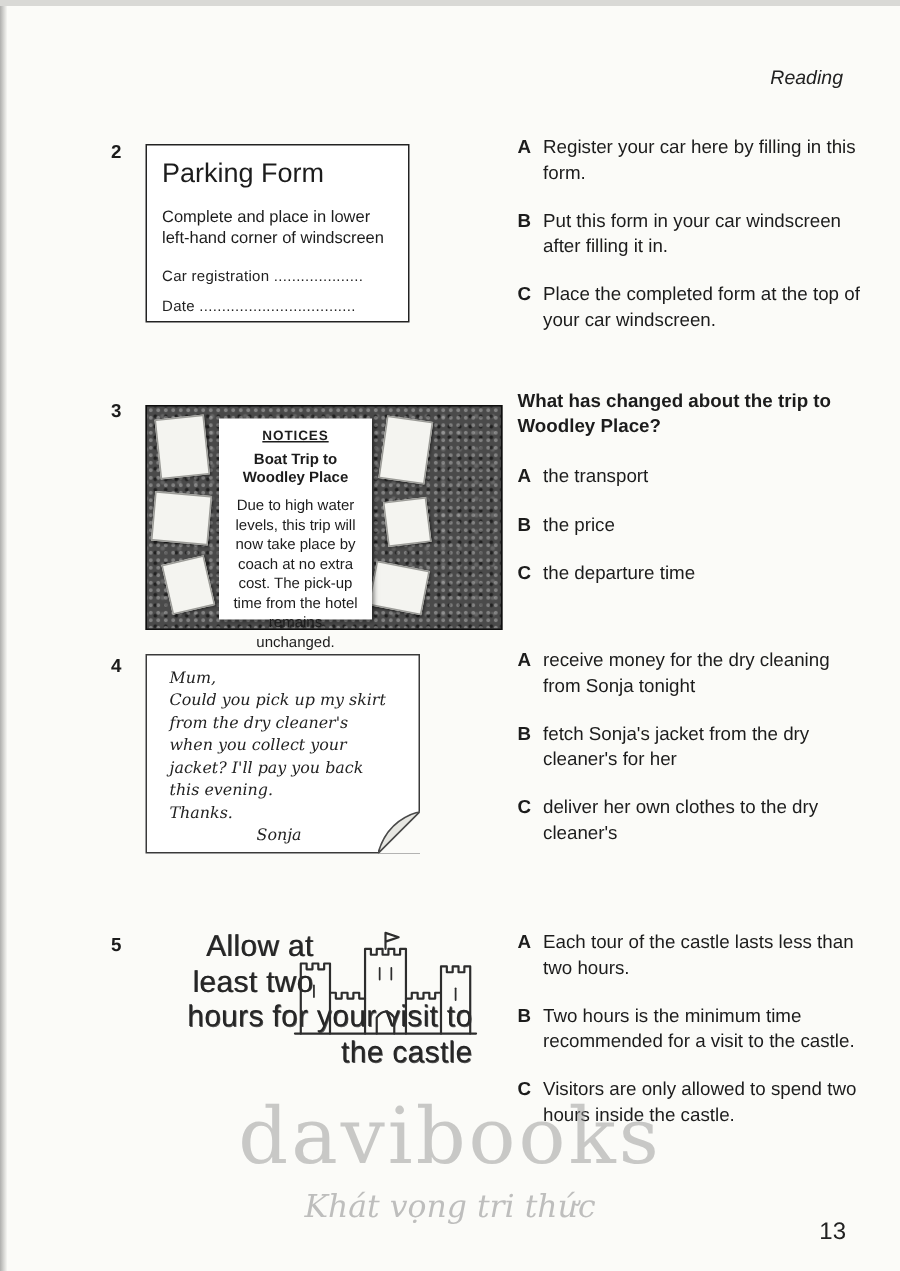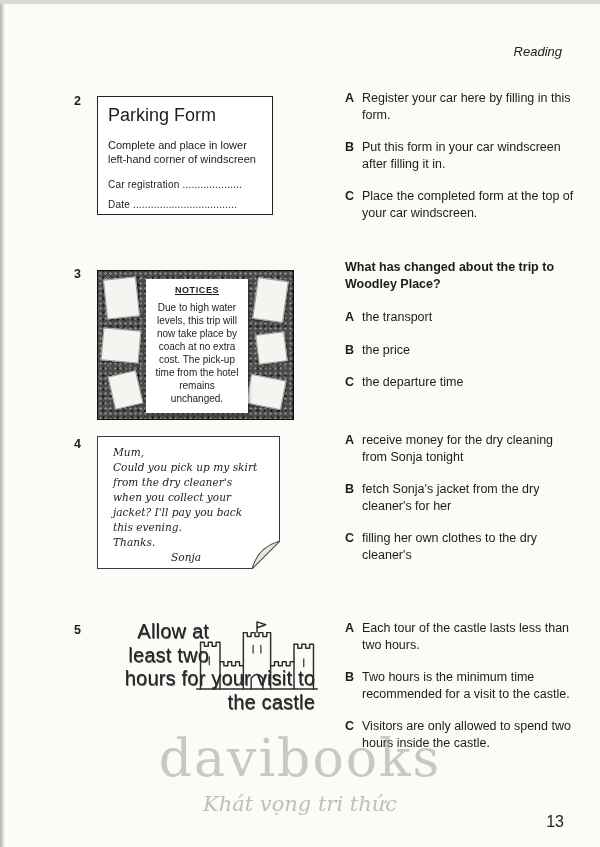--- a/index.html
+++ b/index.html
@@ -31,21 +31,21 @@
   .parking{
     position:absolute; left:97px; top:92px; width:176px; height:119px;
     background:#fff; border:1.3px solid #222; padding:8px 8px 6px 10px;
   }
   .pf-title{ font-size:18px; font-weight:normal; margin:0 0 12px 0; }
   .pf-instr{ font-size:11px; line-height:1.28; margin-bottom:13px; }
   .pf-field{ font-size:10px; margin-bottom:9px; color:#222; letter-spacing:.2px; }
 
   
   .board{
-    position:absolute; left:97px; top:266px; width:197px; height:150px;
+    position:absolute; left:97px; top:266px; width:238px; height:150px;
     border:1.4px solid #0e0e0e; background-color:#4a4a4a;
     background-image:
       radial-gradient(rgba(255,255,255,.30) 1px, transparent 1.5px),
       radial-gradient(rgba(0,0,0,.55) 1px, transparent 1.5px),
       radial-gradient(rgba(255,255,255,.14) 1px, transparent 2px);
     background-size:5px 5px, 7px 7px, 11px 11px;
     background-position:0 0, 2px 3px, 5px 1px;
     padding-left:13px;
   }
   .scrap{ position:absolute; background:#f4f4f0; border:1px solid #9b9b97; box-shadow:1px 1px 2px rgba(0,0,0,.45); }
@@ -130,20 +130,21 @@
     <div class="qnum q3num">3</div>
     <div class="board">
       <div class="scrap s1"></div>
       <div class="scrap s2"></div>
       <div class="scrap s3"></div>
       <div class="scrap s4"></div>
       <div class="scrap s5"></div>
       <div class="scrap s6"></div>
       <div class="notice">
         <div class="notice-head">NOTICES</div>
+        <div class="notice-title">Boat Trip to Woodley Place</div>
         <div class="notice-body">Due to high water levels, this trip will now take place by coach at no extra cost. The pick-up time from the hotel remains unchanged.</div>
       </div>
     </div>
     <div class="opts q3opts">
       <div class="prompt">What has changed about the trip to Woodley Place?</div>
       <div class="opt">
         <span class="letter">A</span>
         <span class="text">the transport</span>
       </div>
       <div class="opt">
@@ -173,21 +174,21 @@
       <div class="opt">
         <span class="letter">A</span>
         <span class="text">receive money for the dry cleaning from Sonja tonight</span>
       </div>
       <div class="opt">
         <span class="letter">B</span>
         <span class="text">fetch Sonja's jacket from the dry cleaner's for her</span>
       </div>
       <div class="opt">
         <span class="letter">C</span>
-        <span class="text">filling her own clothes to the dry cleaner's</span>
+        <span class="text">deliver her own clothes to the dry cleaner's</span>
       </div>
     </div>
   </section>
 
   <section>
     <div class="qnum q5num">5</div>
     <div class="sign">
       <svg class="castle" viewBox="0 0 130 76">
         <g fill="none" stroke="#2d2d2d" stroke-width="1.5" stroke-linecap="round" stroke-linejoin="round">
           <path d="M3,73 L127,73"></path>

